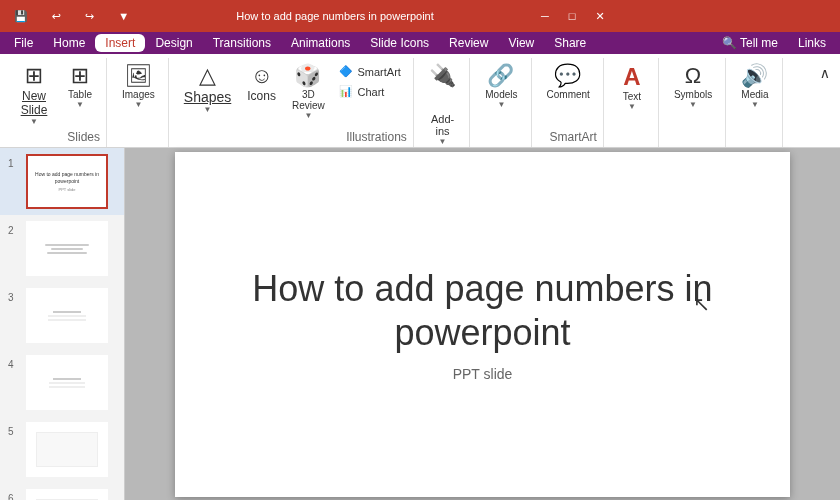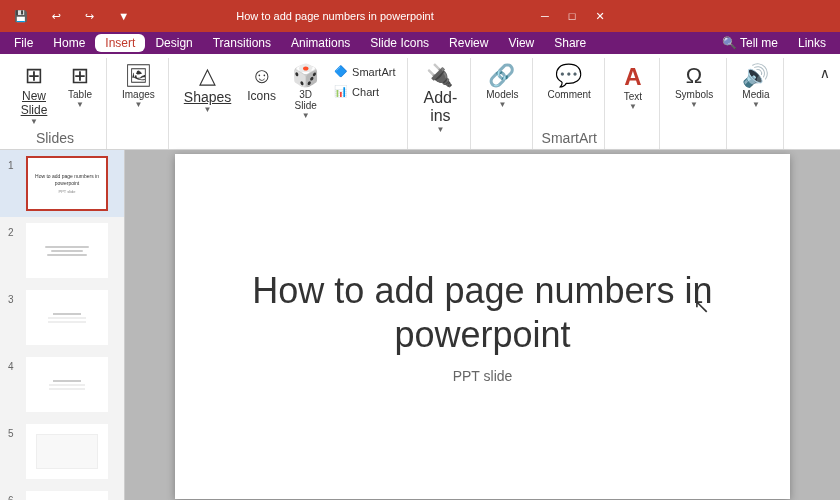--- a/index.html
+++ b/index.html
@@ -50,25 +50,25 @@
     .ribbon-group {
       display: flex;
       flex-direction: column;
       align-items: center;
       padding: 2px 6px 0 6px;
       border-right: 1px solid #e0e0e0;
       gap: 2px;
     }
     .ribbon-group:last-child { border-right: none; }
     .ribbon-group-label {
-      font-size: 14px;
+      font-size: 12px;
       color: #666;
       margin-top: auto;
       padding: 2px 0 3px 0;
-      text-align: center;
+      text-align: right;
       width: 100%;
     }
     .ribbon-row { display: flex; align-items: flex-start; gap: 2px; flex: 1; }
     .ribbon-btn {
       display: flex;
       flex-direction: column;
       align-items: center;
       justify-content: flex-start;
       padding: 4px 6px 2px 6px;
       cursor: pointer;
@@ -273,41 +273,42 @@
         <span style="font-size:14px;text-decoration:underline;">Shapes</span>
         <span class="dropdown-arrow">▼</span>
       </button>
       <button class="ribbon-btn">
         <span class="ribbon-icon">☺</span>
         <span style="font-size:12px;">Icons</span>
       </button>
       <button class="ribbon-btn">
         <span class="ribbon-icon">🎲</span>
         <span style="font-size:10px; white-space:pre-line; text-align:center;">3D
-Slide</span>
+Review</span>
         <span class="dropdown-arrow">▼</span>
       </button>
       <div class="ribbon-col">
         <button class="ribbon-btn-small">
           <span>🔷</span>
           <span>SmartArt</span>
         </button>
         <button class="ribbon-btn-small">
           <span>📊</span>
           <span>Chart</span>
         </button>
       </div>
     </div>
+    <div class="ribbon-group-label">Illustrations</div>
   </div>
 
   <div class="ribbon-group">
     <div class="ribbon-row">
       <button class="ribbon-btn">
         <span class="ribbon-icon">🔌</span>
-        <span style="font-size:16px; white-space:pre-line; text-align:center;">Add-
+        <span style="font-size:11px; white-space:pre-line; text-align:center;margin-top:24px;">Add-
 ins</span>
         <span class="dropdown-arrow">▼</span>
       </button>
     </div>
     <div class="ribbon-group-label"></div>
   </div>
 
   <div class="ribbon-group">
     <div class="ribbon-row">
       <button class="ribbon-btn">

